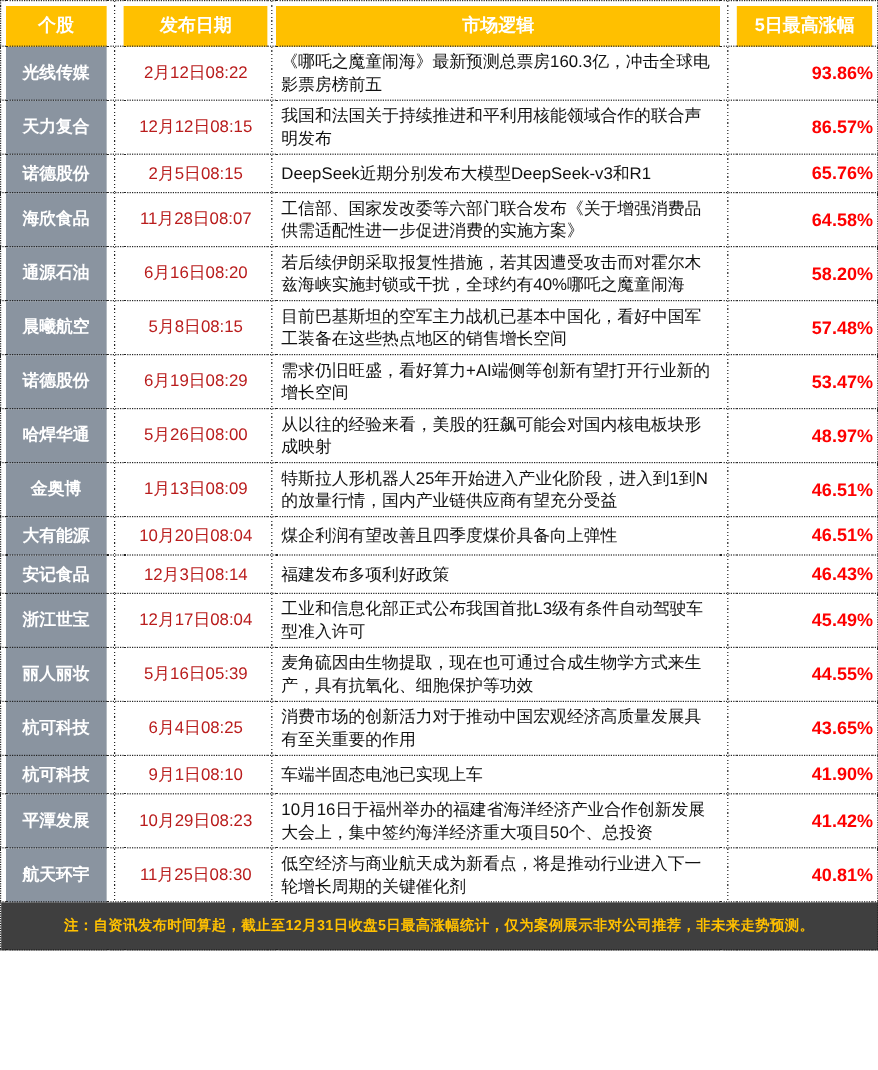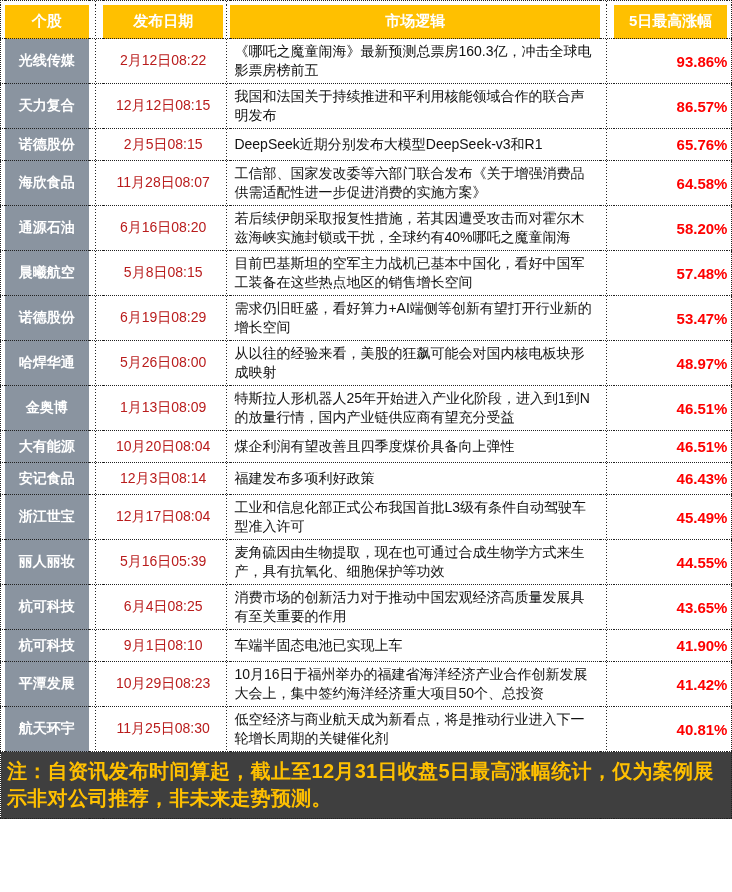--- a/index.html
+++ b/index.html
@@ -57,22 +57,22 @@
     background:#ffffff;color:#111111;font-size:14px;line-height:19px;
     text-align:left;padding:3px 5px 3px 4px;margin-top:24px;
   }
   .gain-cell{
     background:#ffffff;color:var(--gain-color);
     font-weight:bold;font-size:15px;text-align:right;
   }
   .note{
     background:var(--note-bg);
     color:var(--note-color);
-    font-weight:bold;font-size:20px;letter-spacing:0.3px;
-    text-align:left;height:40px;padding:6px 6px;
+    font-weight:bold;font-size:12px;letter-spacing:0.3px;
+    text-align:center;height:40px;padding:6px 6px;
   }
 </style>
 </head>
 <body>
 
 <table class="sheet">
   <colgroup>
     <col style="width:4px">
       <col style="width:84px">
       <col style="width:14px">

